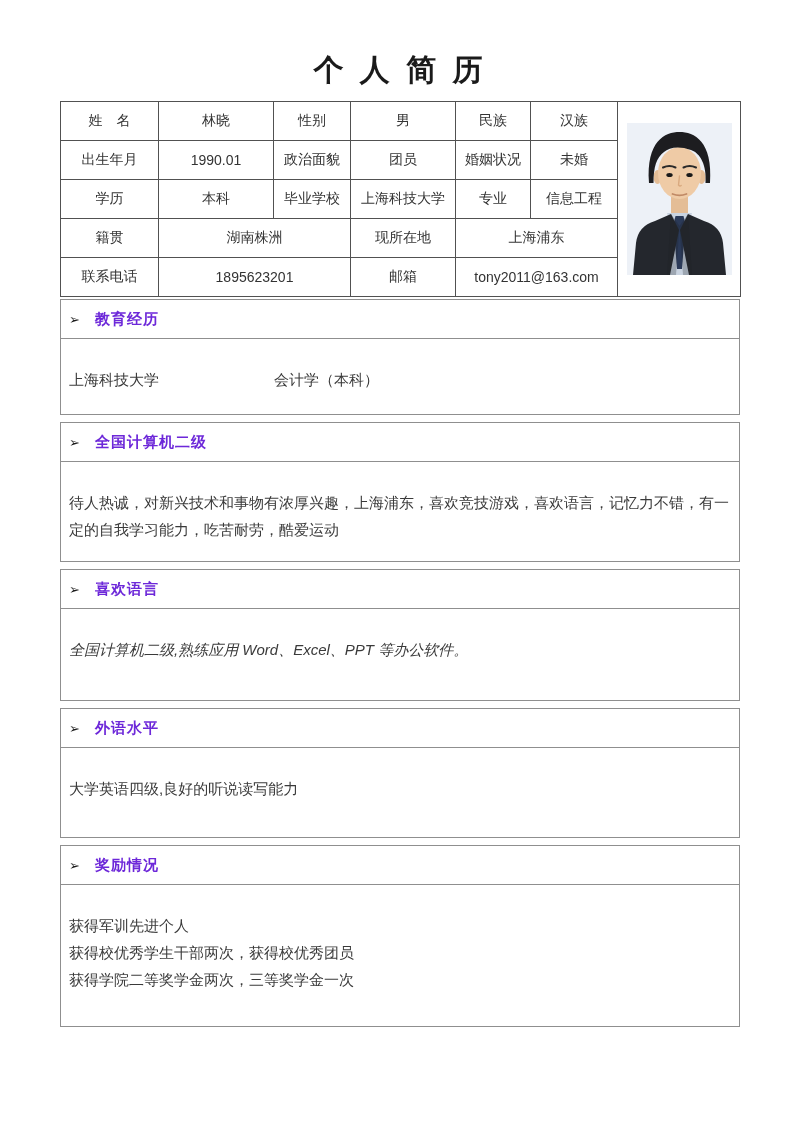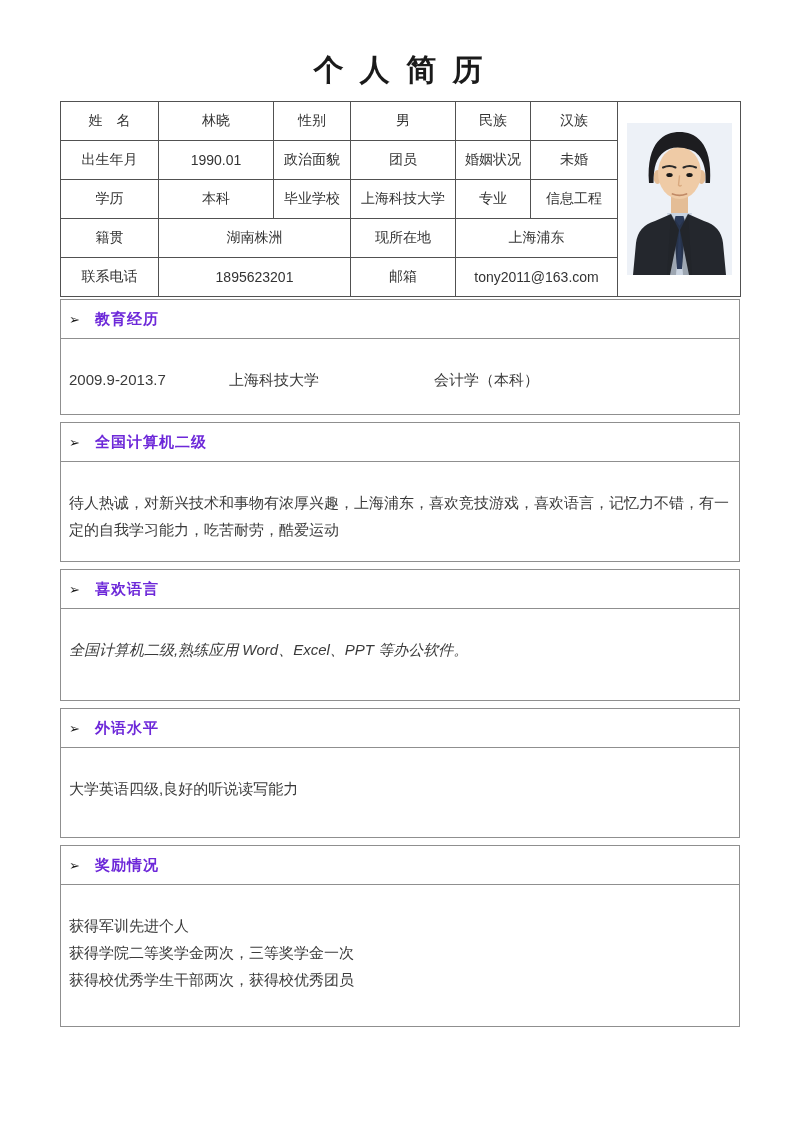--- a/index.html
+++ b/index.html
@@ -175,21 +175,20 @@
   </tbody>
     </table>
 
   <div class="section first">
     <div class="section-header">
       <span class="section-bullet">➢</span>
       <span class="section-title">教育经历</span>
     </div>
     <div class="section-content sc-1">
       <div class="edu-row">
-        <span class="edu-period">2009.9-2013.7</span>
         <span class="edu-school">上海科技大学</span>
         <span class="edu-major">会计学（本科）</span>
       </div>
     </div>
   </div>
 
   <div class="section">
     <div class="section-header">
       <span class="section-bullet">➢</span>
       <span class="section-title">全国计算机二级</span>
@@ -219,18 +218,18 @@
     </div>
   </div>
 
   <div class="section">
     <div class="section-header">
       <span class="section-bullet">➢</span>
       <span class="section-title">奖励情况</span>
     </div>
     <div class="section-content sc-5">
       <div>获得军训先进个人</div>
+      <div>获得校优秀学生干部两次，获得校优秀团员</div>
       <div>获得学院二等奖学金两次，三等奖学金一次</div>
-      <div>获得校优秀学生干部两次，获得校优秀团员</div>
     </div>
   </div>
 
 </div>
 
 </body></html>

